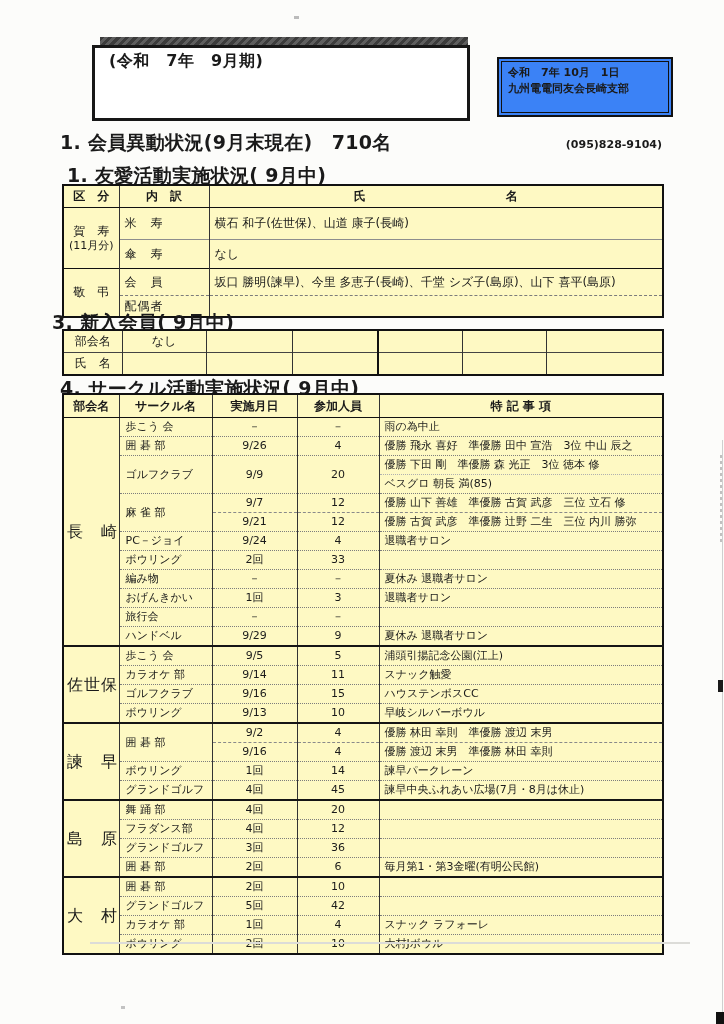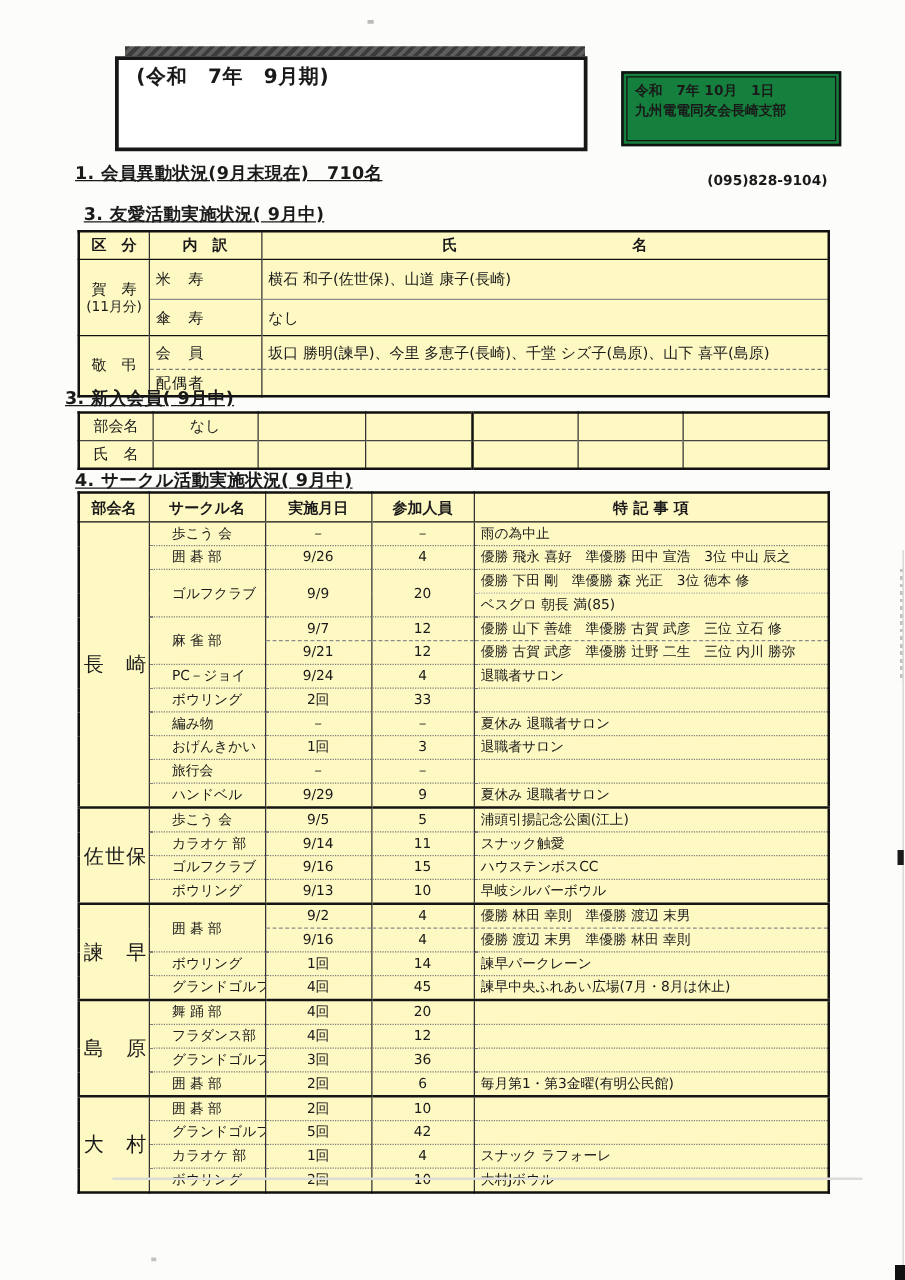--- a/index.html
+++ b/index.html
@@ -16,29 +16,29 @@
   }
   .title-box{
     position:absolute;left:92px;top:45px;width:358px;height:67px;
     background:#fff;border:3px solid #171717;padding:3px 0 0 14px;
   }
   .period-label{font-size:16px;font-weight:bold;letter-spacing:.5px;}
   .doc-title{font-size:24px;font-weight:bold;letter-spacing:1.5px;margin-top:1px;}
   
   .issue-box{
     position:absolute;left:497px;top:57px;width:168px;height:52px;
-    border:2.5px solid #111;background:#15803d;padding:2px;
+    border:2.5px solid #111;background:#3b82f6;padding:2px;
   }
   .issue-inner{
     border:1px solid #111;height:100%;box-sizing:border-box;
     padding:3px 6px 0 6px;font-size:11px;font-weight:bold;line-height:1.45;
   }
   .issue-tel{text-align:right;margin-top:40px;}
   
-  .sec-heading{position:absolute;font-size:14px;font-weight:bold;letter-spacing:.3px;text-decoration:underline;}
+  .sec-heading{position:absolute;font-size:19px;font-weight:bold;letter-spacing:.3px;}
   .h1{left:60px;top:130px;}
   .h2{left:67px;top:163px;}
   .h3{left:52px;top:310px;}
   .h4{left:60px;top:376px;}
   
   table{border-collapse:collapse;table-layout:fixed;position:absolute;background:#fef9c3;}
   td{overflow:hidden;white-space:nowrap;}
   
   .t2{left:62px;top:184px;width:600px;border:2px solid #111;font-size:12px;}
   .t2 td{border-left:1px solid #333;padding:0 5px;}
@@ -53,21 +53,21 @@
   
   .t3{left:62px;top:329px;width:600px;border:2px solid #111;font-size:12px;}
   .t3 td{border-left:1px solid #333;height:21px;padding:0 4px;text-align:center;}
   .t3 tr + tr td{border-top:1px solid #444;margin-top:40px;}
   .t3 td.tk{border-left:2px solid #111;}
   
   .t4{left:62px;top:393px;width:600px;border:2px solid #111;font-size:11px;}
   .t4 td{border-left:1px solid #333;height:18px;line-height:18px;padding:0 3px;}
   .t4 tr.hd td{height:22px;line-height:22px;font-size:12px;font-weight:bold;text-align:center;border-bottom:1.5px solid #111;}
   .t4 td.gcell{text-align:center;font-size:16px;letter-spacing:1px;}
-  .t4 td.circle{padding-left:18px;}
+  .t4 td.circle{padding-left:6px;}
   .t4 td.c{text-align:center;}
   .t4 td.rem{padding-left:5px;}
   .t4 tr.dot td{border-top:1px dotted #7d7d7d;}
   .t4 tr.grp td{border-top:2px solid #151515;}
   .t4 tr.subrow td{border-top:1px dashed #8a8a8a;}
   .t4 tr.cont td{border-top:1px dotted #b0b0b0;}
   
   .art{position:absolute;}
   .art-right-line{left:722px;top:440px;width:1px;height:584px;background:#cfcfcf;}
   .art-right-dashes{left:720px;top:455px;width:2px;height:90px;opacity:.6;
@@ -89,21 +89,21 @@
   </div>
   <div class="issue-box">
     <div class="issue-inner">
       <div>令和　7年 10月　1日</div>
       <div>九州電電同友会長崎支部</div>
       <div class="issue-tel">(095)828-9104)</div>
     </div>
   </div>
 
   <div class="sec-heading h1">1. 会員異動状況(9月末現在)　710名</div>
-  <div class="sec-heading h2">3. 友愛活動実施状況( 9月中)</div>
+  <div class="sec-heading h2">1. 友愛活動実施状況( 9月中)</div>
 
   <table class="t2">
     <colgroup>
         <col style="width:56px">
         <col style="width:90px">
         <col style="width:454px">
       </colgroup>
     <tbody>
         <tr class="hd">
       <td>区　分</td>

